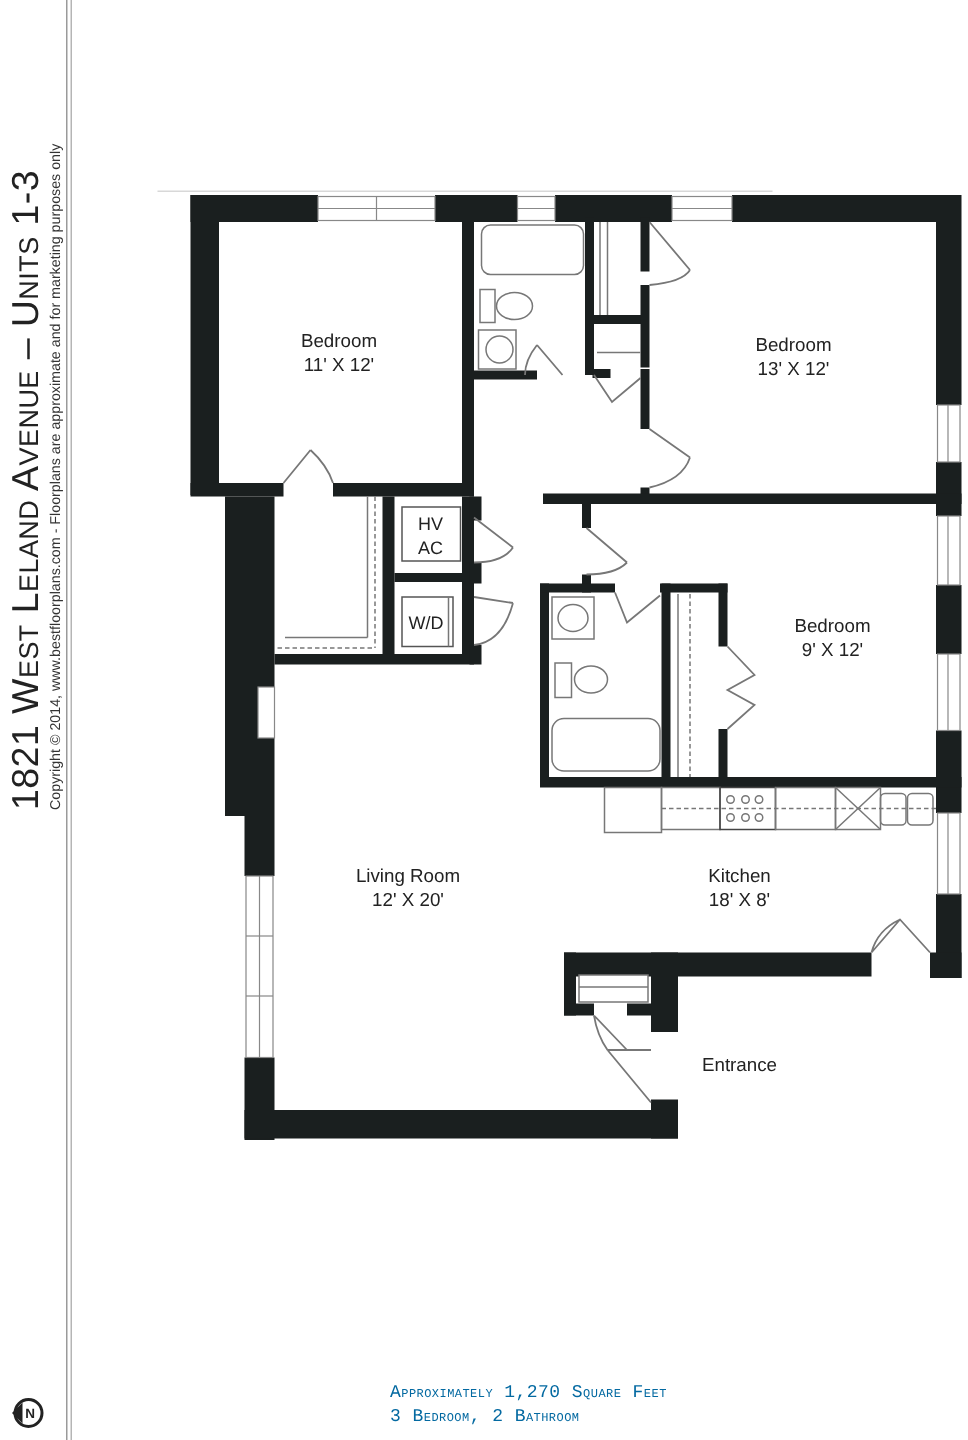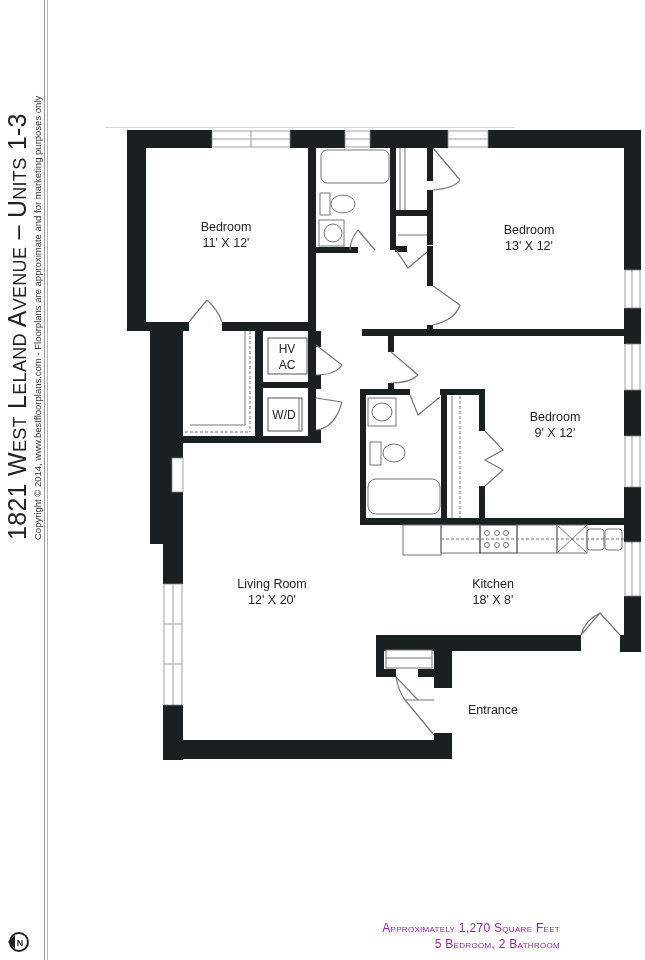--- a/index.html
+++ b/index.html
@@ -5,21 +5,21 @@
   html, body { margin:0; padding:0; background:#ffffff; }
   body { width:645px; height:960px; position:relative; overflow:hidden; font-family:"Liberation Sans", sans-serif; color:#222; }
   .side-title { position:absolute; left:2px; top:0; width:30px; height:540px; }
   .side-title .rot { position:absolute; left:0; top:540px; transform-origin:0 0; transform:rotate(-90deg); white-space:nowrap; }
   .title-main { font-size:25px; letter-spacing:0.3px; color:#222; line-height:30px; font-variant:small-caps; }
   .title-copy { font-size:9.5px; color:#333; line-height:12px; }
   .vline1 { position:absolute; left:44px; top:0; width:1px; height:960px; background:#9a9a9a; }
   .vline2 { position:absolute; left:47px; top:0; width:1px; height:960px; background:#b5b5b5; }
   .hline { position:absolute; left:105px; top:127px; width:410px; height:1px; background:#d8d8d8; }
   .plan { position:absolute; left:0; top:0; }
-  .footer { position:absolute; left:260px; width:300px; text-align:right; font-size:12px; color:#a21caf; font-variant:small-caps; letter-spacing:0.3px; }
+  .footer { position:absolute; left:260px; width:300px; text-align:left; font-size:12px; color:#0369a1; font-variant:small-caps; letter-spacing:0.3px;font-family:Liberation Mono, monospace; }
   .footer.l1 { top:921px; }
   .footer.l2 { top:937px; }
   .compass { position:absolute; left:6px; top:930px; width:24px; height:24px; }
   svg text { font-family:"Liberation Sans", sans-serif; fill:#222; }
 </style>
 </head>
 <body>
 
 <div class="side-title">
   <div class="rot">
@@ -200,19 +200,19 @@
     <text x="493" y="588">Kitchen</text>
     <text x="493" y="604">18' X 8'</text>
     <text x="493" y="714">Entrance</text>
     <text x="287" y="353" font-size="12">HV</text>
     <text x="287" y="369" font-size="12">AC</text>
     <text x="284" y="419" font-size="12">W/D</text>
   </g>
 </svg>
 
 <div class="footer l1">Approximately 1,270 Square Feet</div>
-<div class="footer l2">5 Bedroom, 2 Bathroom</div>
+<div class="footer l2">3 Bedroom, 2 Bathroom</div>
 
 <svg class="compass" viewBox="0 0 24 24">
   <circle cx="13" cy="12" r="9" fill="#fff" stroke="#222" stroke-width="2"></circle>
   <path d="M2 12 L9 5 L9 19 Z" fill="#222"></path>
   <text x="14" y="15.5" font-size="9" font-weight="bold" text-anchor="middle" fill="#222">N</text>
 </svg>
 
 </body></html>

